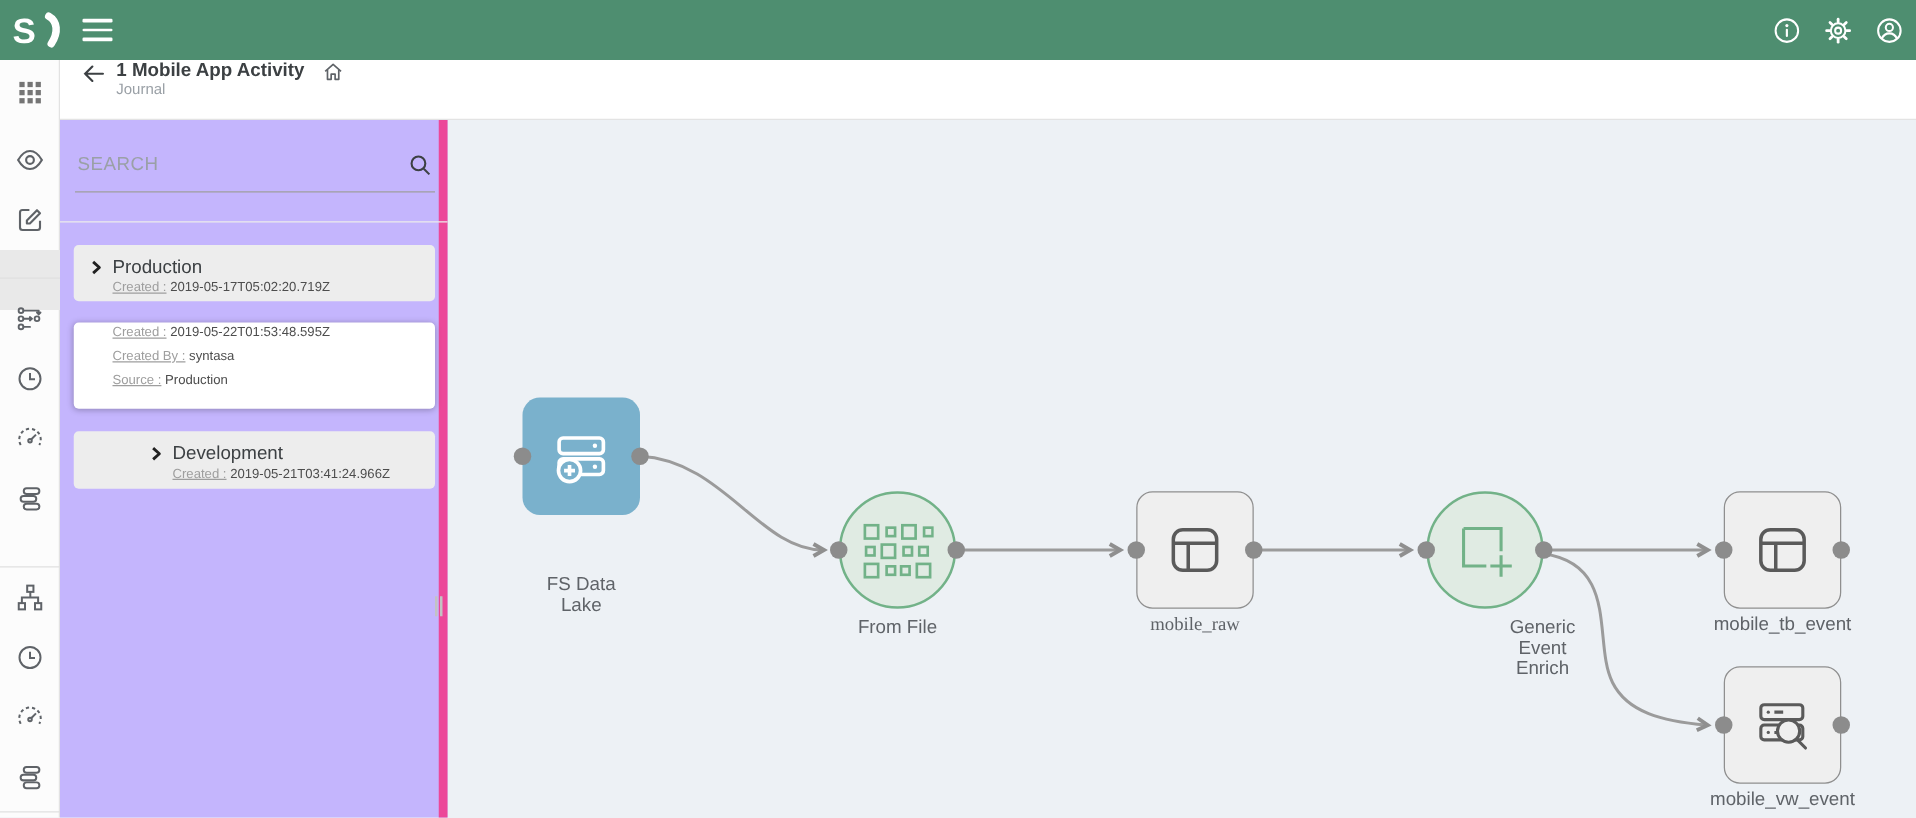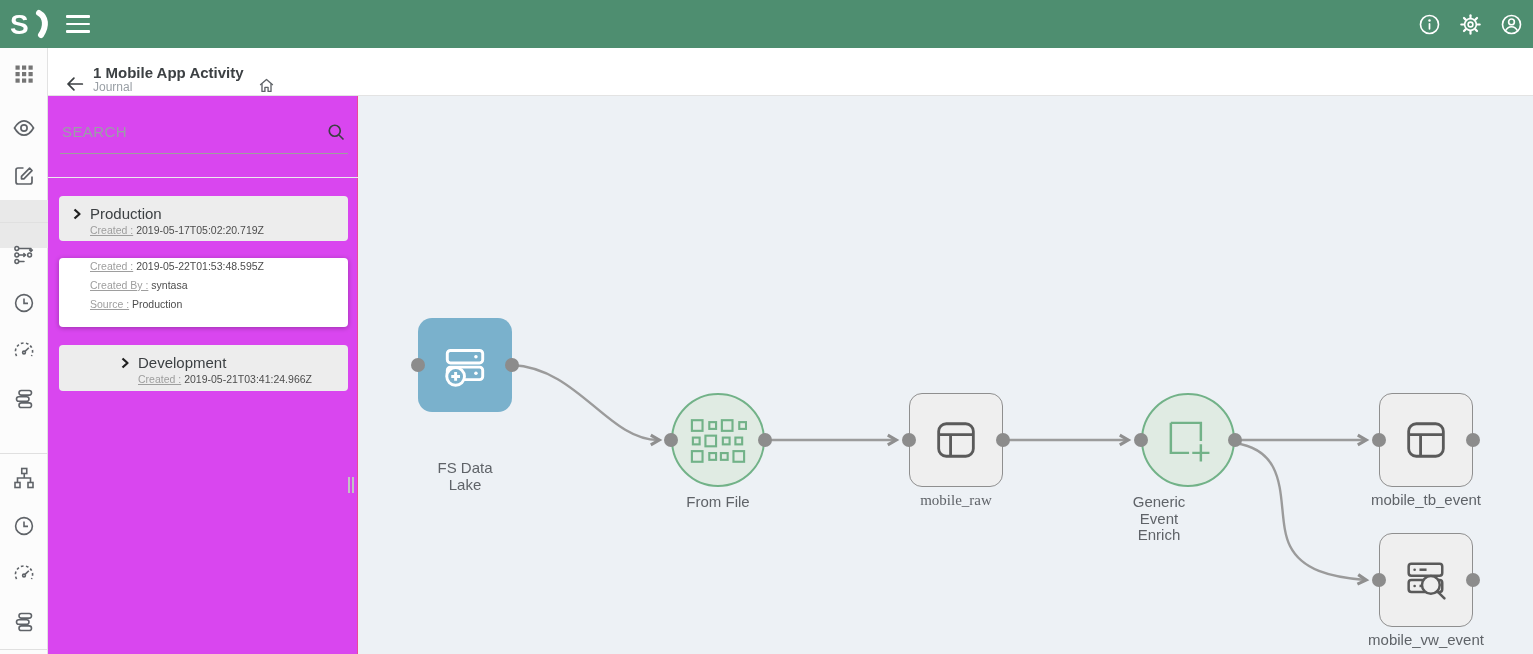--- a/index.html
+++ b/index.html
@@ -17,30 +17,30 @@
 
   
   .rail{position:absolute;left:0;top:48px;width:48px;height:606px;background:#fcfcfc;
     border-right:1px solid #e2e2e2;z-index:9;}
   .rail-icon{position:absolute;left:12px;width:24px;height:24px;}
   .rail-sel{position:absolute;left:0;top:152px;width:48px;height:48px;background:#e9e9e9;}
   .rail-div{position:absolute;left:0;width:48px;border-top:1px solid #e0e0e0;}
 
   
   .subheader{position:absolute;left:48px;top:48px;width:1485px;height:48px;background:#fff;
-    border-bottom:1px solid #e3e3e3;display:flex;align-items:flex-end;z-index:8;}
+    border-bottom:1px solid #e3e3e3;display:flex;align-items:flex-start;z-index:8;}
   .back-btn{width:22px;height:22px;margin-left:16px;cursor:pointer;}
   .titleblock{margin-left:7px;line-height:1.15;}
   .page-title{font-size:15px;font-weight:bold;color:#3c4043;}
   .page-subtitle{font-size:12px;color:#9aa0a6;}
   .home-btn{width:19px;height:19px;margin-left:13px;cursor:pointer;}
 
   
-  .panel{position:absolute;left:48px;top:96px;width:310px;height:558px;background:#d946ef;
-    border-right:1px solid #ec4899;z-index:5;}
+  .panel{position:absolute;left:48px;top:96px;width:310px;height:558px;background:#c4b5fd;
+    border-right:7px solid #ec4899;z-index:5;}
   .search-row{position:absolute;left:12px;top:22px;width:288px;height:36px;border-bottom:1px solid #9e9e9e;}
   .search-input{position:absolute;left:0;top:4px;width:255px;border:none;outline:none;background:transparent;
     font-size:15px;letter-spacing:.4px;color:#3c4043;font-family:"Liberation Sans",sans-serif;}
   .search-input::placeholder{color:#9aa0a6;}
   .search-icon{position:absolute;right:2px;top:4px;width:20px;height:20px;cursor:pointer;}
   .panel-div{position:absolute;left:0;top:81px;width:310px;border-top:1px solid #ececec;}
 
   .card{position:absolute;left:11px;width:289px;border-radius:4px;cursor:pointer;}
   .card.gray{background:#ededed;}
   .card.white{background:#ffffff;box-shadow:0 1px 5px rgba(0,0,0,.28);}
@@ -343,21 +343,21 @@
   <div class="node-label" style="left:528px;top:396px;width:140px;font-family:Liberation Serif, serif;">mobile_raw</div>
 
   <div class="node circle-green" style="left:783px;top:297px;">
     <svg width="60" height="60" viewBox="0 0 56 56">
       <g fill="none" stroke="#72b288" stroke-width="2.3">
         <path d="M12,12 H40 V29 M12,12 V40 H29"></path>
         <path d="M40,32 V48 M32,40 H48"></path>
       </g>
     </svg>
   </div>
-  <div class="node-label" style="left:756px;top:398px;width:90px;">Generic
+  <div class="node-label" style="left:831px;top:398px;width:90px;">Generic
 Event
 Enrich</div>
 
   <div class="node square-gray" style="left:1021px;top:297px;">
     <svg width="52" height="52" viewBox="0 0 48 48">
       <g fill="none" stroke="#5a5a5a" stroke-width="2.6">
         <rect x="8" y="9" width="32" height="30" rx="7"></rect>
         <path d="M8,19 H40 M19,19 V39"></path>
       </g>
     </svg>

